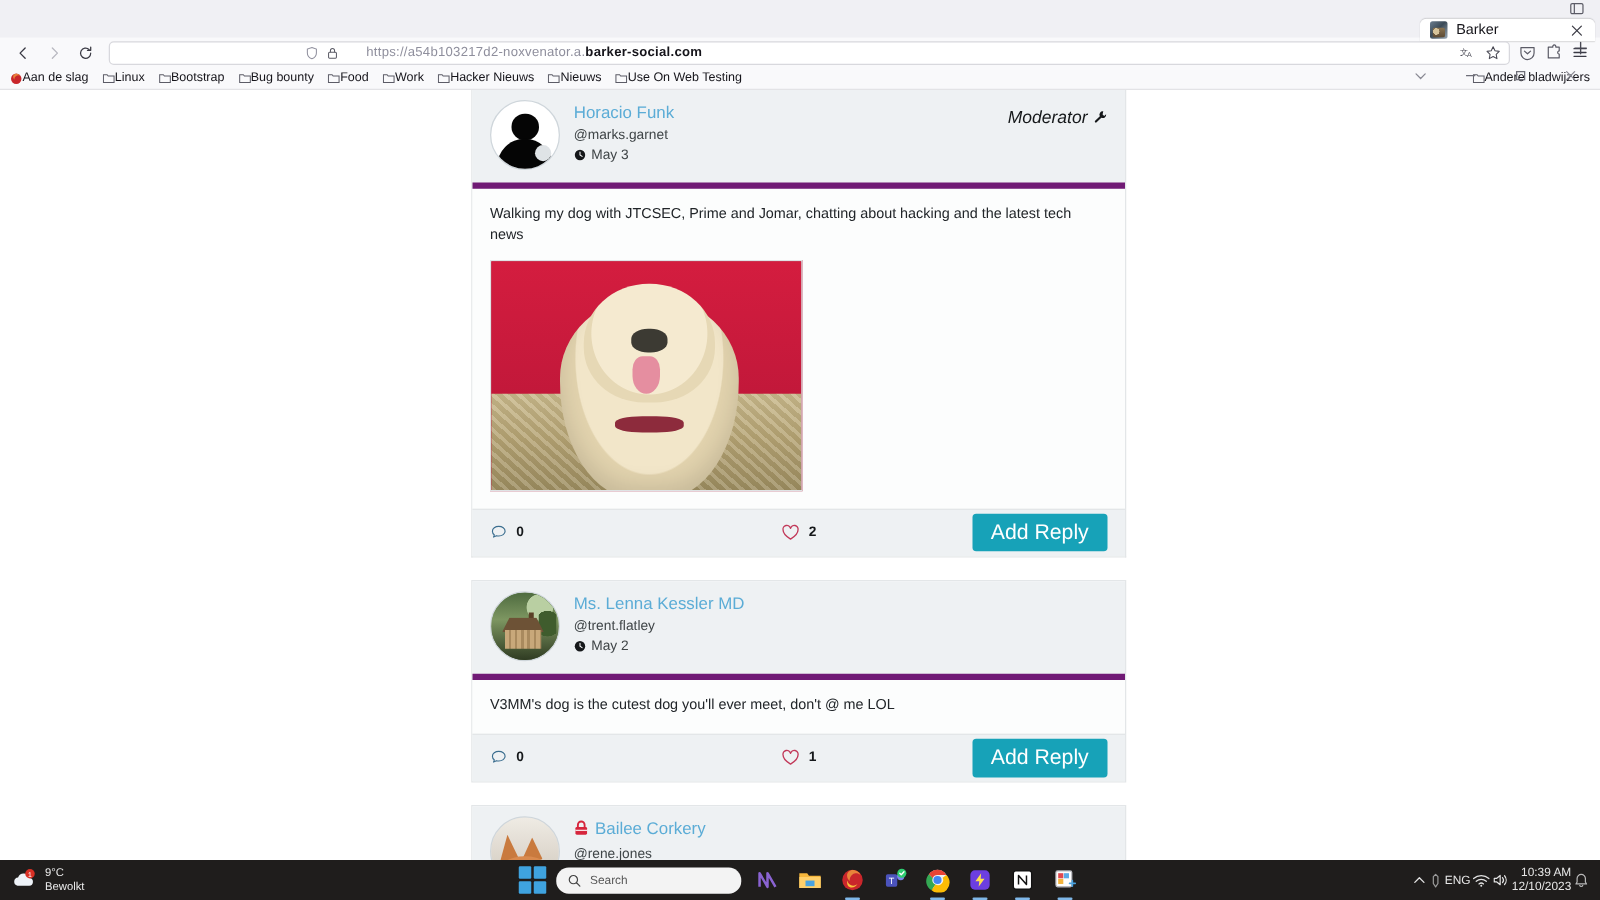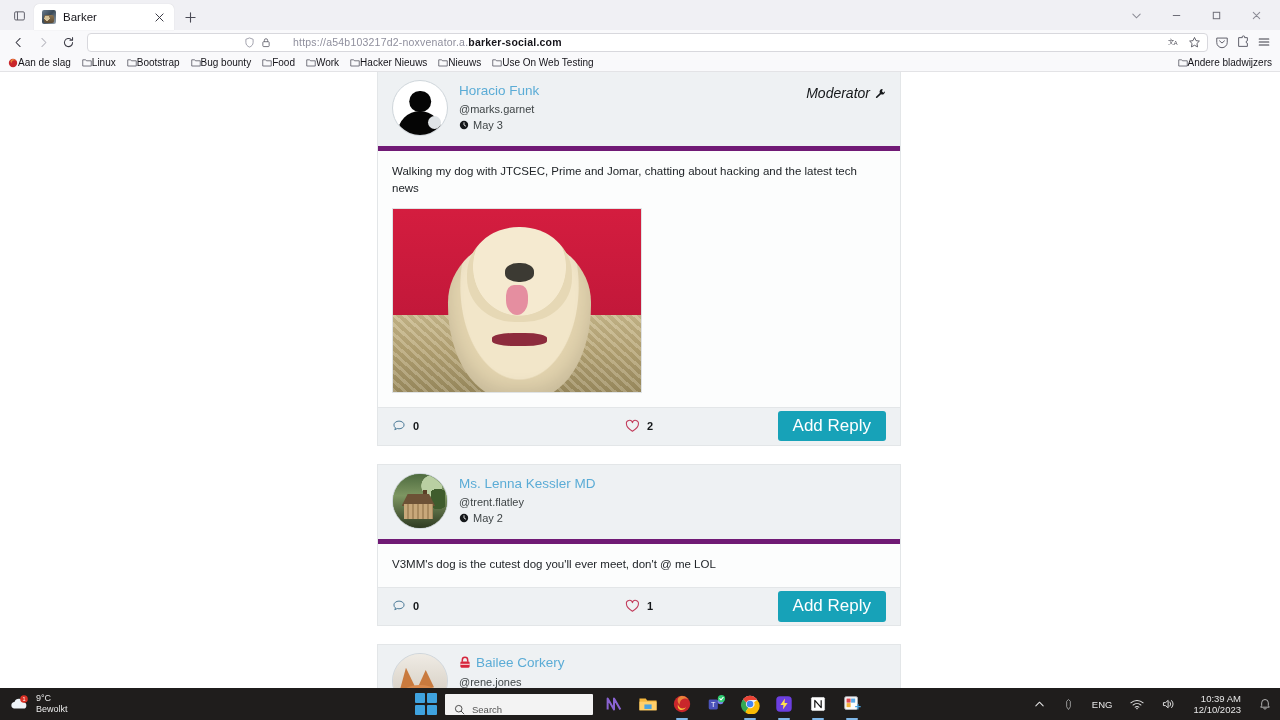--- a/index.html
+++ b/index.html
@@ -8,21 +8,21 @@
     overflow: hidden;
     font-family: "Liberation Sans", sans-serif;
     background: #ffffff;
   }
 
   
   .browser { width: 1280px; height: 688px; background: #f9f9fb; display: flex; flex-direction: column; }
 
   .tabstrip {
     height: 30px; background: #f0f0f4; display: flex; align-items: flex-end;
-    padding: 0 4px; position: relative;
+    padding: 0 4px; position: relative; flex-direction: column;
   }
   .tab-list-btn {
     width: 30px; height: 26px; display: flex; align-items: center; justify-content: center;
     margin-bottom: 2px; border-radius: 4px;
   }
   .tab {
     height: 26px; min-width: 140px; max-width: 210px; background: #ffffff;
     border-radius: 5px 5px 0 0; display: flex; align-items: center;
     padding: 0 6px 0 8px; gap: 7px; margin-bottom: 0px;
     box-shadow: 0 0 1px rgba(0,0,0,.18);
@@ -165,28 +165,28 @@
   .taskbar { position: absolute; left: 0; bottom: 0; width: 1280px; height: 32px;
     background: #1f1d1c; display: flex; align-items: center; color: #e6e6e6; }
   .tb-weather { display: flex; align-items: center; gap: 6px; padding-left: 8px; width: 200px; }
   .tb-weather-ic { position: relative; width: 22px; height: 20px; }
   .tb-weather-txt { font-size: 9px; line-height: 1.18; color: #eaeaea; }
   .tb-center { position: absolute; left: 50%; transform: translateX(-50%);
     display: flex; align-items: center; gap: 8px; }
   .tb-start { width: 22px; height: 22px; display: grid; grid-template-columns: 1fr 1fr;
     grid-template-rows: 1fr 1fr; gap: 2px; }
   .tb-start i { background: #3fa3df; border-radius: 1px; display: block; }
-  .tb-search { width: 148px; height: 21px; background: #f3f3f3; border-radius: 1px;
-    display: flex; align-items: flex-end; gap: 7px; padding: 0 9px; }
+  .tb-search { width: 148px; height: 21px; background: #f3f3f3; border-radius: 10px;
+    display: flex; align-items: center; gap: 7px; padding: 0 9px; }
   .tb-search-txt { font-size: 9.5px; color: #555; }
   .tb-app { width: 26px; height: 26px; position: relative; display:flex; align-items:center;
     justify-content:center; border-radius: 4px; }
   .tb-app.active::after { content:""; position:absolute; bottom:-3px; left:50%;
     transform:translateX(-50%); width:12px; height:2px; border-radius:2px; background:#7fb7e8; }
-  .tb-right { margin-left: auto; display: flex; align-items: center; gap: 18px; padding-right: 9px; }
+  .tb-right { margin-left: auto; display: flex; align-items: center; gap: 2px; padding-right: 9px; }
   .tb-lang { font-size: 9.5px; color: #e6e6e6; }
   .tb-clock { font-size: 9.5px; line-height: 1.2; text-align: right; color: #e6e6e6; }
 
   svg { display: block; }
 </style>
 </head>
 <body>
 
 <div class="browser">
 

